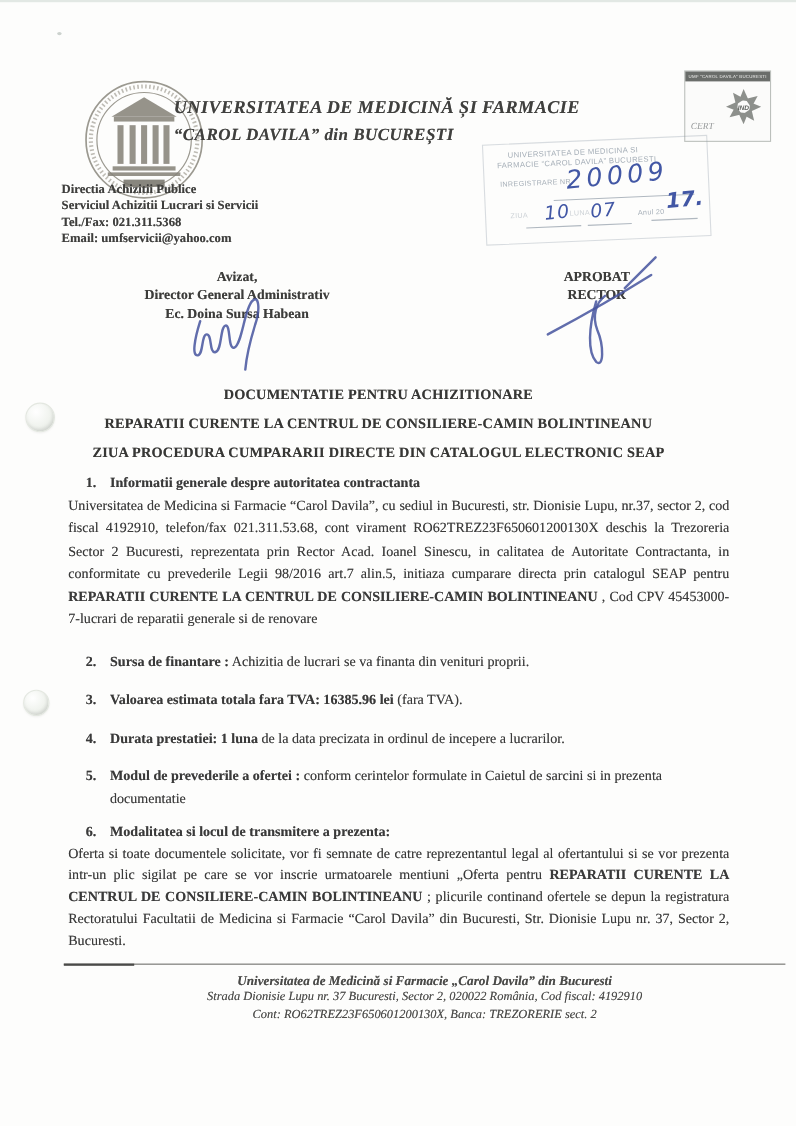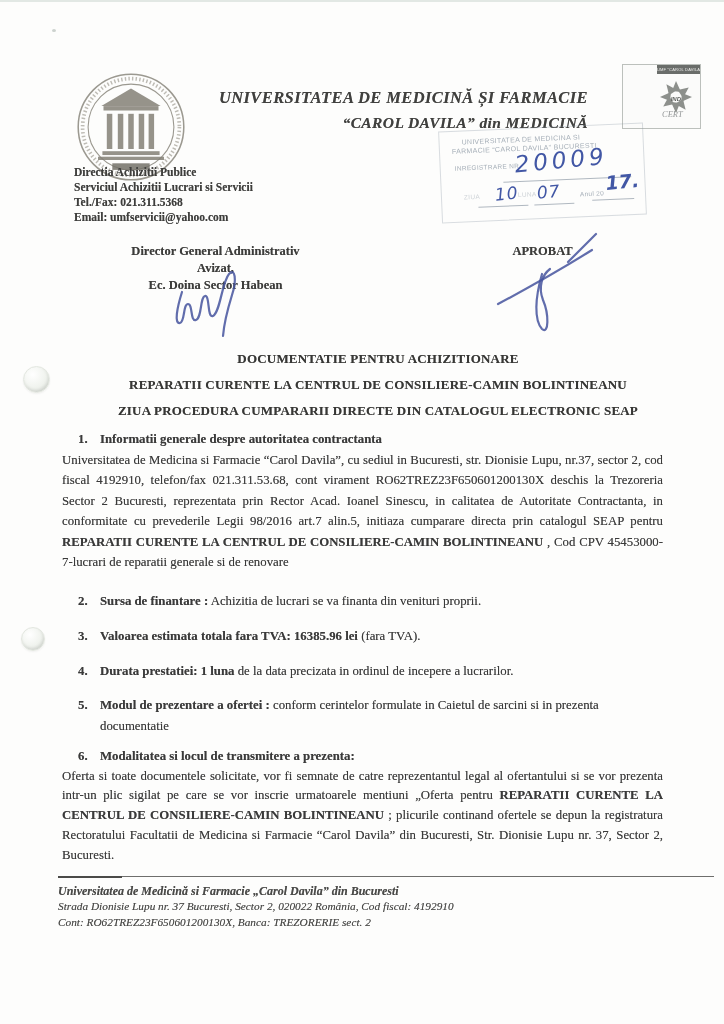--- a/index.html
+++ b/index.html
@@ -21,27 +21,27 @@
     background:radial-gradient(circle at 35% 30%, #ffffff 0%, #f0f3ee 55%, #e1e6df 100%);
     border:1px solid #e3e7e0;
     box-shadow:inset -1px -2px 3px rgba(0,0,0,.10), 0 1px 2px rgba(0,0,0,.05); }
   .punch1 { left:23px; top:366px; width:27px; height:27px; }
   .punch2 { left:21px; top:627px; width:24px; height:24px; }
 
   
   .seal { position:absolute; left:76px; top:72px; width:110px; height:110px; opacity:.85; }
 
   
-  .uni-title { position:absolute; left:158px; top:88px; width:430px; text-align:right;
+  .uni-title { position:absolute; left:158px; top:88px; width:430px; text-align:left;
     font-style:italic; font-weight:bold; color:#40403e; }
   .uni-line1 { font-size:16.5px; letter-spacing:.4px; margin-bottom:6px; }
   .uni-line2 { font-size:15.5px; letter-spacing:.4px; }
 
   
-  .iso-stamp { position:absolute; left:622px; top:64px; width:79px; border:1px solid #bcc0bc; background:#fbfbfa;padding-left:34px; }
+  .iso-stamp { position:absolute; left:622px; top:64px; width:79px; border:1px solid #bcc0bc; background:#fbfbfa; }
   .iso-topbar { height:9px; background:#6a6d6a; color:#eeeeec; font-family:"Liberation Sans", sans-serif;
     font-size:4px; line-height:9px; text-align:center; letter-spacing:.2px; overflow:hidden; white-space:nowrap; }
   .iso-mid { position:relative; height:54px; }
   .iso-cert-label { position:absolute; left:5px; top:35px; font-style:italic; font-size:8.5px; color:#96999a;
     font-family:"Liberation Serif", serif; }
   .pinwheel { position:absolute; right:6px; top:5px; }
   .iso-ind-label { position:absolute; right:19px; top:22px; font-size:6px; font-weight:bold; font-style:italic;
     color:#5f625f; font-family:"Liberation Sans", sans-serif; }
   .iso-band { background:#737673; padding:3px 0 3px 0; }
   .fineprint { padding:1px 0 2px 0; }
@@ -68,53 +68,53 @@
   .u3 { top:76px; left:92px; width:40px; }
   .u4 { top:74px; left:150px; width:42px; }
   .hw { position:absolute; font-family:"DejaVu Sans", sans-serif; font-style:italic; color:#4257a5;
     transform:rotate(-3deg); white-space:nowrap; }
   .hw-nr { top:20px; left:74px; font-size:23px; letter-spacing:4px; }
   .hw-day { top:54px; left:53px; font-size:17px; letter-spacing:1px; }
   .hw-month { top:54px; left:95px; font-size:17px; letter-spacing:1px; }
   .hw-year { top:46px; left:164px; font-size:19px; font-weight:bold; }
 
   
-  .contact { position:absolute; left:74px; top:165px; font-weight:bold; font-size:11.5px;
+  .contact { position:absolute; left:56px; top:165px; font-weight:bold; font-size:11.5px;
     line-height:15px; color:#3e3e3c; }
 
   
   .approve { position:absolute; top:243px; text-align:center; font-weight:bold; font-size:12.5px;
     line-height:17px; color:#3c3c3a; }
   .approve-left { left:88px; width:255px; }
   .approve-right { left:425px; width:235px; }
 
   .sig { position:absolute; }
   .sig path { fill:none; stroke:#45549e; stroke-width:2.2; stroke-linecap:round; opacity:.85; }
   .sig-left { left:168px; top:264px; }
   .sig-right { left:480px; top:228px; }
 
   
-  .doc-title { position:absolute; left:86px; top:346px; width:584px; text-align:center;
+  .doc-title { position:absolute; left:52px; top:346px; width:584px; text-align:center;
     font-weight:bold; font-size:13px; line-height:26px; letter-spacing:.2px; color:#373735; }
 
   
   .content { position:absolute; left:62px; top:429px; width:601px; font-size:12.8px; line-height:20.5px; }
   .item { position:relative; padding-left:38px; }
   .item .num { position:absolute; left:16px; font-weight:bold; }
   .para { text-align:justify; }
   .p1 { margin-top:0;font-family:Liberation Serif, serif; }
   .item2 { margin-top:18px; }
   .item3 { margin-top:15px; }
   .item4 { margin-top:14px; }
   .item5 { margin-top:14px; }
   .item6 { margin-top:10px; }
   .p6 { margin-top:0; line-height:19.8px; }
 
   
-  .footer { position:absolute; left:58px; top:876px; width:656px; text-align:left;
+  .footer { position:absolute; left:58px; top:876px; width:656px; text-align:center;
     font-style:italic; color:#4a4a48; }
   .f-rule { position:relative; height:2px; margin-bottom:5px; }
   .f-rule .thin { position:absolute; left:0; top:0; width:100%; height:1px; background:#6e6e6c; }
   .f-rule .thick { position:absolute; left:0; top:0; width:64px; height:2px; background:#4a4a48; }
   .f1 { font-size:12px; font-weight:bold; line-height:16px; }
   .f2, .f3, .f4 { font-size:11.3px; line-height:15.5px; }
   .f-web { font-size:10px; letter-spacing:1px; color:#c2c9c3; line-height:15px; }
 </style>
 </head>
 <body>
@@ -139,21 +139,21 @@
         <rect x="66" y="38" width="5" height="32"></rect>
         <rect x="24" y="72" width="52" height="3.5"></rect>
         <rect x="20" y="77" width="60" height="3"></rect>
         <rect x="33" y="83" width="34" height="6" fill="#5c594f"></rect>
       </g>
     </svg>
   </div>
 
   <div class="uni-title scan-text">
     <div class="uni-line1">UNIVERSITATEA DE MEDICINĂ ȘI FARMACIE</div>
-    <div class="uni-line2">“CAROL DAVILA” din MEDICINĂ</div>
+    <div class="uni-line2">“CAROL DAVILA” din BUCUREȘTI</div>
   </div>
 
   <div class="iso-stamp">
     <div class="iso-topbar">UMF “CAROL DAVILA” BUCURESTI</div>
     <div class="iso-mid">
       <span class="iso-cert-label">CERT</span>
       <svg class="pinwheel" width="36" height="36" viewBox="-18 -18 36 36">
         <g fill="#8d908c">
           <path d="M0,-16 L5,-5 L-4,-6 Z"></path>
           <path d="M11.3,-11.3 L7.1,0 L0.7,-7.1 Z" transform="rotate(8)"></path>
@@ -187,30 +187,31 @@
   </div>
 
   <div class="contact scan-text">
     <div>Directia Achizitii Publice</div>
     <div>Serviciul Achizitii Lucrari si Servicii</div>
     <div>Tel./Fax: 021.311.5368</div>
     <div>Email: umfservicii@yahoo.com</div>
   </div>
 
   <div class="approve approve-left scan-text">
+    <div>Avizat,</div>
     <div>Director General Administrativ</div>
-    <div>Avizat,</div>
-    <div>Ec. Doina Sector Habean</div>
+    <div>Ec. Doina Sursa Habean</div>
   </div>
   <svg class="sig sig-left" width="100" height="80" viewBox="0 0 100 80">
     <path d="M14,28 C9,44 6,60 12,59 C17,58 15,40 20,40 C25,40 22,58 28,56 C34,54 32,33 37,32 C42,31 39,54 45,52 C52,49 54,18 61,10 C67,3 69,16 64,31 C60,44 56,60 55,72"></path>
   </svg>
 
   <div class="approve approve-right scan-text">
     <div>APROBAT</div>
+    <div>RECTOR</div>
   </div>
   <svg class="sig sig-right" width="140" height="110" viewBox="0 0 140 110">
     <path d="M88,34 L116,6"></path>
     <path d="M18,76 C48,60 80,42 112,22"></path>
     <path d="M62,46 C55,70 54,92 62,101 C69,107 69,86 63,72 C58,59 62,47 70,41"></path>
   </svg>
 
   <div class="doc-title scan-text">
     <div>DOCUMENTATIE PENTRU ACHIZITIONARE</div>
     <div>REPARATII CURENTE LA CENTRUL DE CONSILIERE-CAMIN BOLINTINEANU</div>
@@ -241,21 +242,21 @@
     </div>
 
     <div class="item item4">
       <span class="num">4.</span>
       <span class="b">Durata prestatiei: 1 luna</span>
       <span> de la data precizata in ordinul de incepere a lucrarilor.</span>
     </div>
 
     <div class="item item5">
       <span class="num">5.</span>
-      <span class="b">Modul de prezentare a ofertei :</span>
+      <span class="b">Modul de prevederile a ofertei :</span>
       <span> conform cerintelor formulate in  Caietul de sarcini si in prezenta documentatie</span>
     </div>
 
     <div class="item item6">
       <span class="num">6.</span>
       <span class="b">Modalitatea si locul de transmitere a prezenta:</span>
     </div>
     <p class="para p6">
       <span>Oferta si toate documentele solicitate, vor fi semnate de catre reprezentantul legal al ofertantului si se vor prezenta intr-un plic sigilat pe care se vor inscrie urmatoarele mentiuni „Oferta pentru </span>
       <span class="b">REPARATII CURENTE LA CENTRUL DE CONSILIERE-CAMIN BOLINTINEANU</span>

